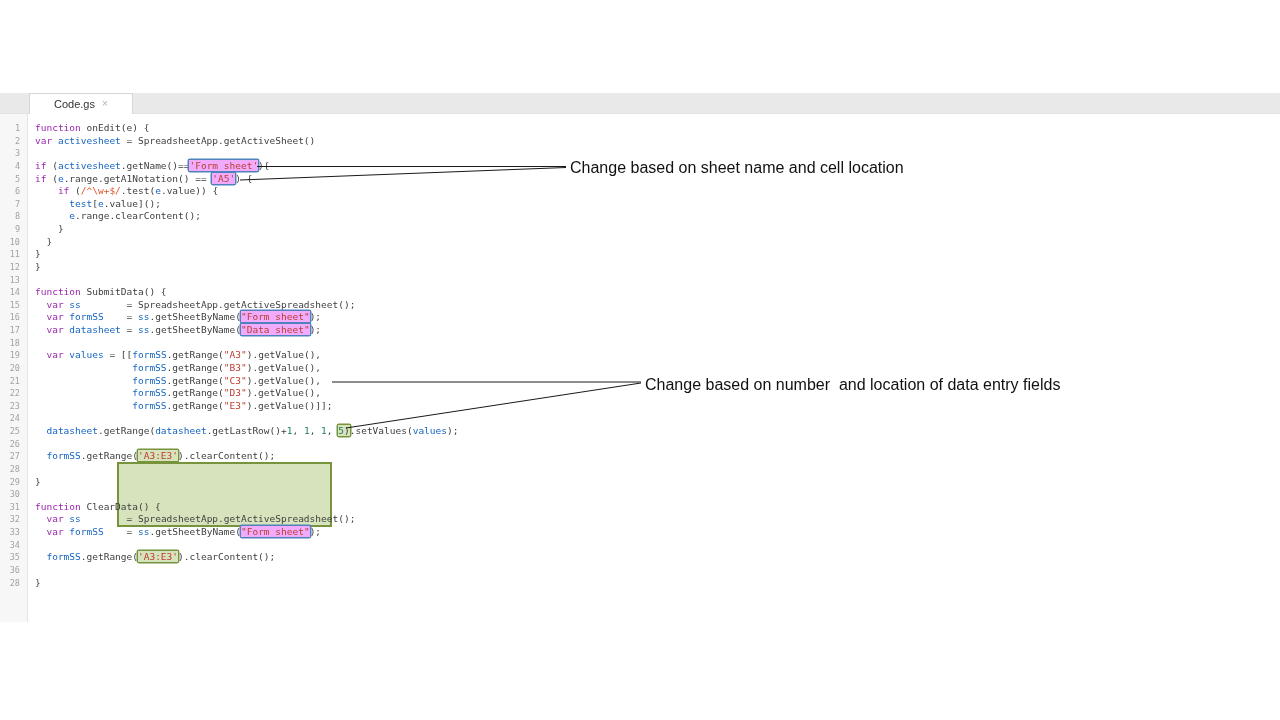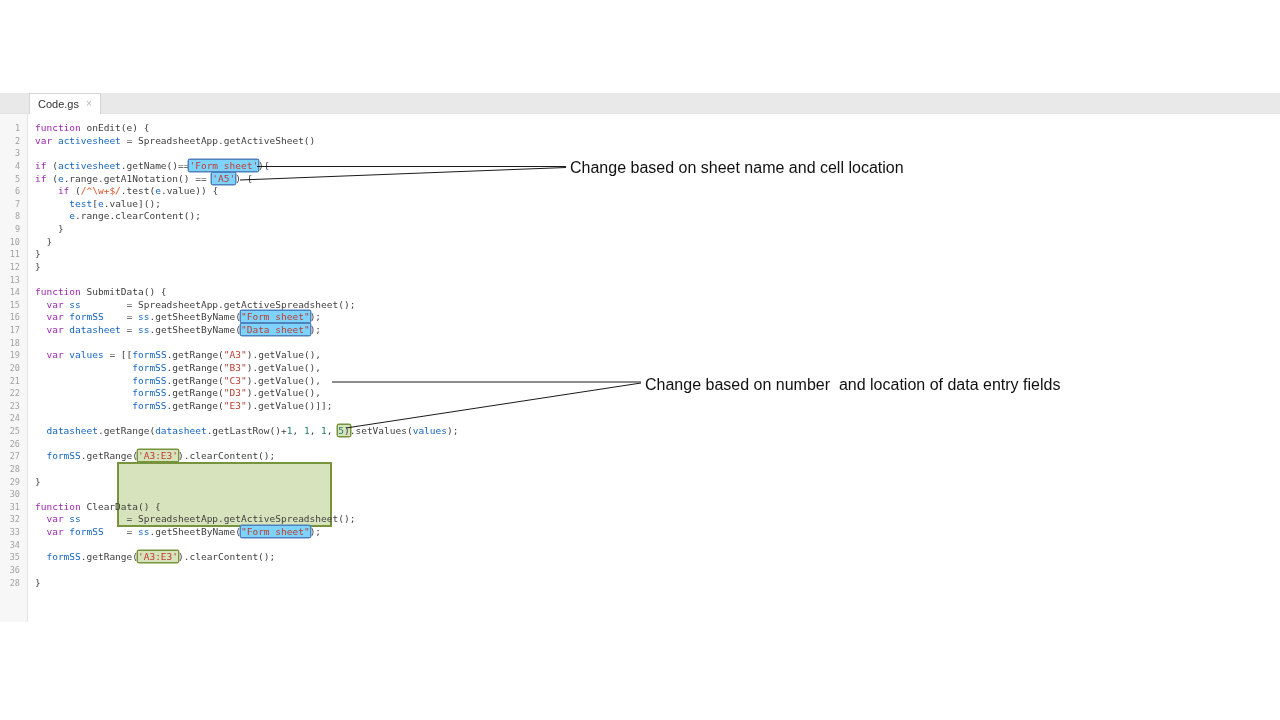--- a/index.html
+++ b/index.html
@@ -5,21 +5,21 @@
   html,body{margin:0;padding:0;}
   body{
     width:1280px;height:720px;position:relative;overflow:hidden;
     background:#ffffff;font-family:"Liberation Sans",sans-serif;
   }
   
   .tabbar{position:absolute;left:0;top:93px;width:1280px;height:21px;background:#e9e9e9;border-bottom:1px solid #e2e2e2;box-sizing:border-box;}
   .tab{
     position:absolute;left:29px;top:0;height:21px;background:#ffffff;
     border:1px solid #d5d5d5;border-bottom:none;box-sizing:border-box;
-    display:flex;align-items:center;padding:0 8px;font-size:11px;color:#333;
+    display:flex;align-items:center;padding:0 24px;font-size:11px;color:#333;
   }
   .tab-close{margin-left:7px;color:#b5b5b5;font-size:10px;line-height:10px;cursor:pointer;}
   
   .editor{position:absolute;left:0;top:114px;width:1280px;height:508px;background:#ffffff;}
   .gutter{
     position:absolute;left:0;top:0;width:28px;height:508px;background:#f7f7f7;
     border-right:1px solid #e4e4e4;box-sizing:border-box;padding-top:8px;z-index:0;
   }
   .gutter .ln{
     height:12.63px;line-height:12.63px;font-family:"DejaVu Sans Mono",monospace;
@@ -29,21 +29,21 @@
   .cl{
     height:12.63px;line-height:12.63px;white-space:pre;position:relative;
     font-family:"DejaVu Sans Mono",monospace;font-size:9.5px;color:#3f3f3f;
   }
   .tk-k{color:#9c27b0;margin-top:12px;}           
   .tk-v{color:#1565c0;}           
   .tk-s{color:#bd3c30;}           
   .tk-r{color:#e0562b;}           
   .tk-n{color:#1d7a68;}           
   .hlbox{position:relative;border-radius:1px;}
-  .hlbox.bb{background:#7dd3fc;box-shadow:0 0 0 1.5px #4f81bd;margin-top:44px;}
+  .hlbox.bb{background:#f0abfc;box-shadow:0 0 0 1.5px #4f81bd;margin-top:44px;}
   .hlbox.gb{background:#d6e3bc;box-shadow:0 0 0 1.5px #77933c;}
   .bigbox{
     position:absolute;left:117px;top:348px;width:215px;height:65px;
     background:#d6e3bc;border:2px solid #77933c;box-sizing:border-box;z-index:1;
   }
   
   .annotation{
     position:absolute;font-size:16px;color:#111;white-space:pre;z-index:6;
     font-family:"Liberation Sans",sans-serif;
   }

